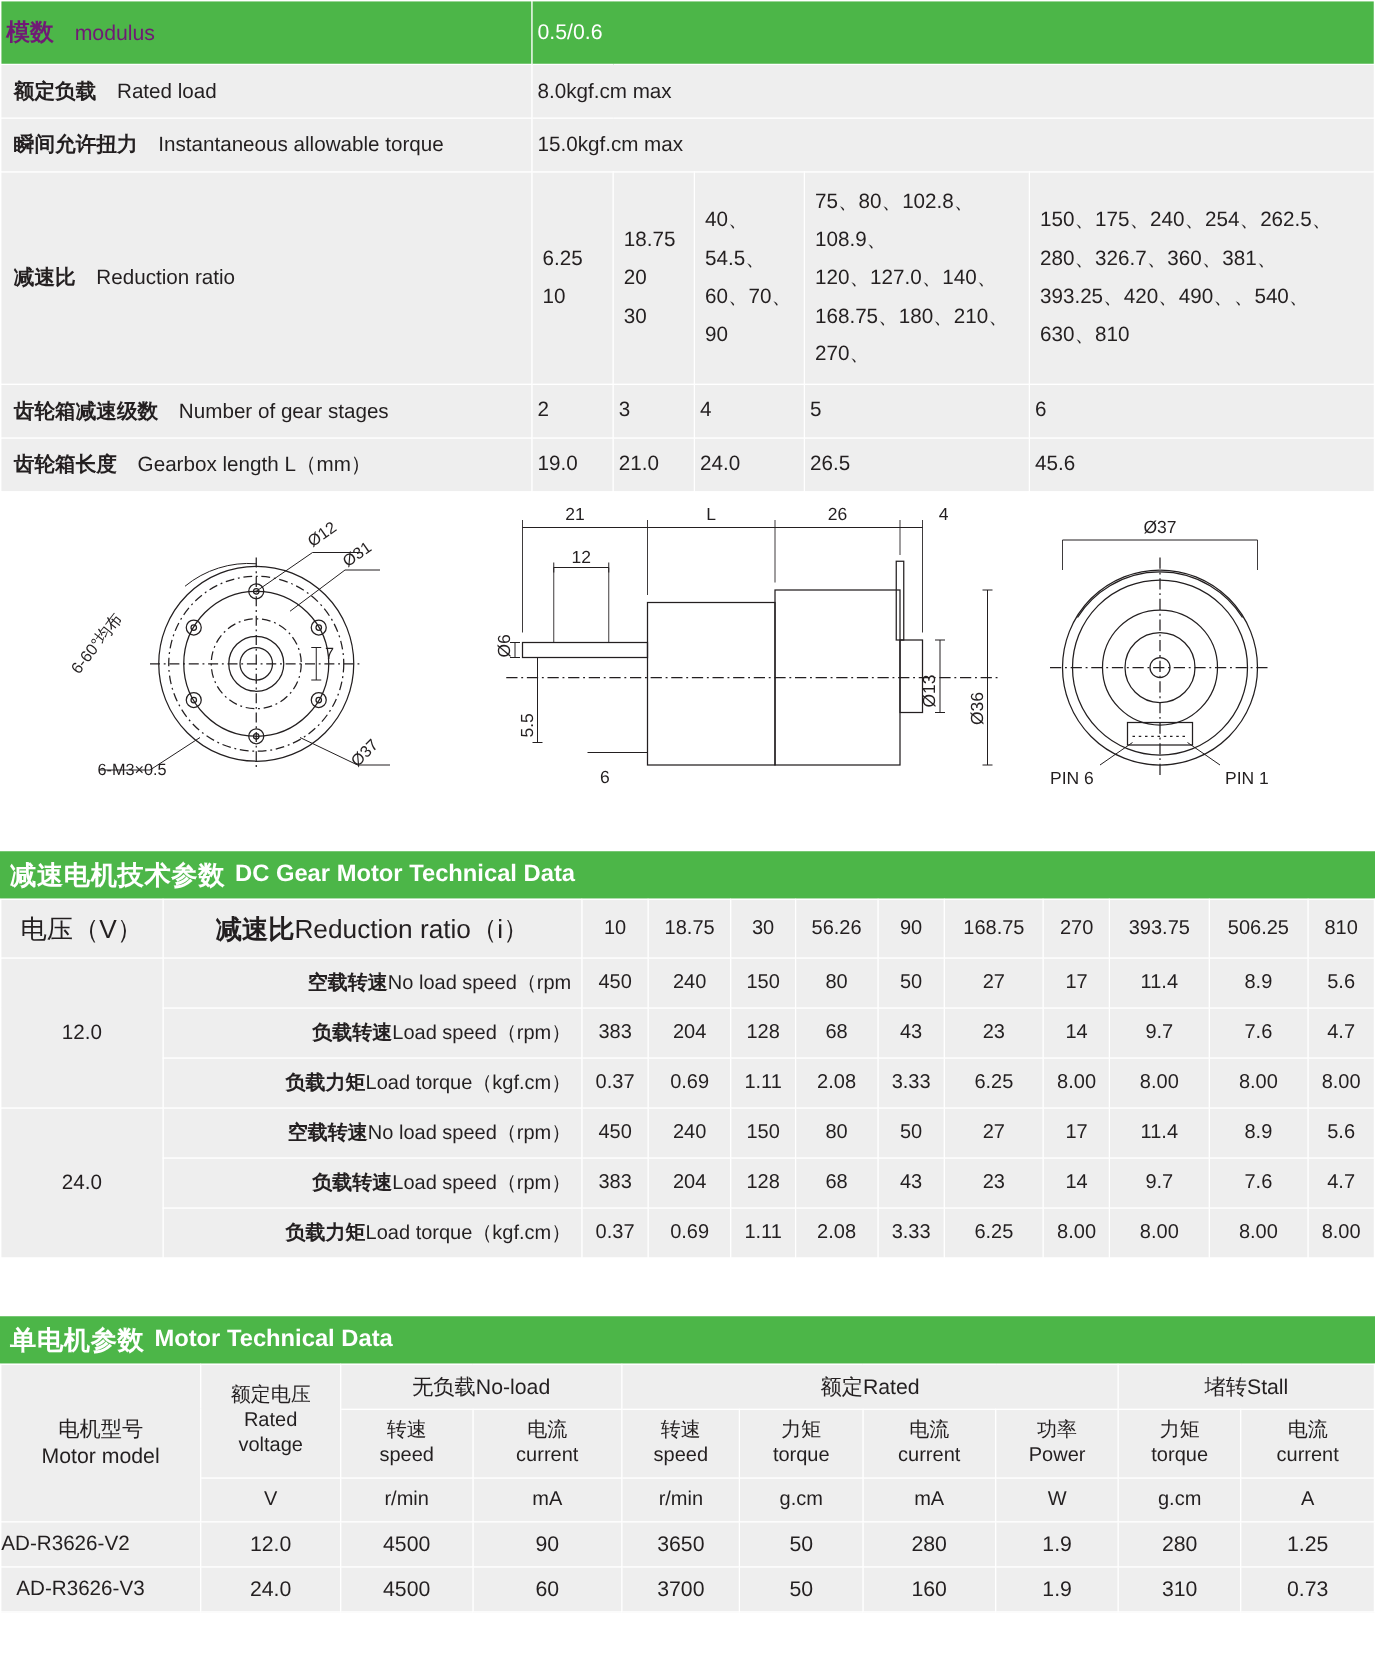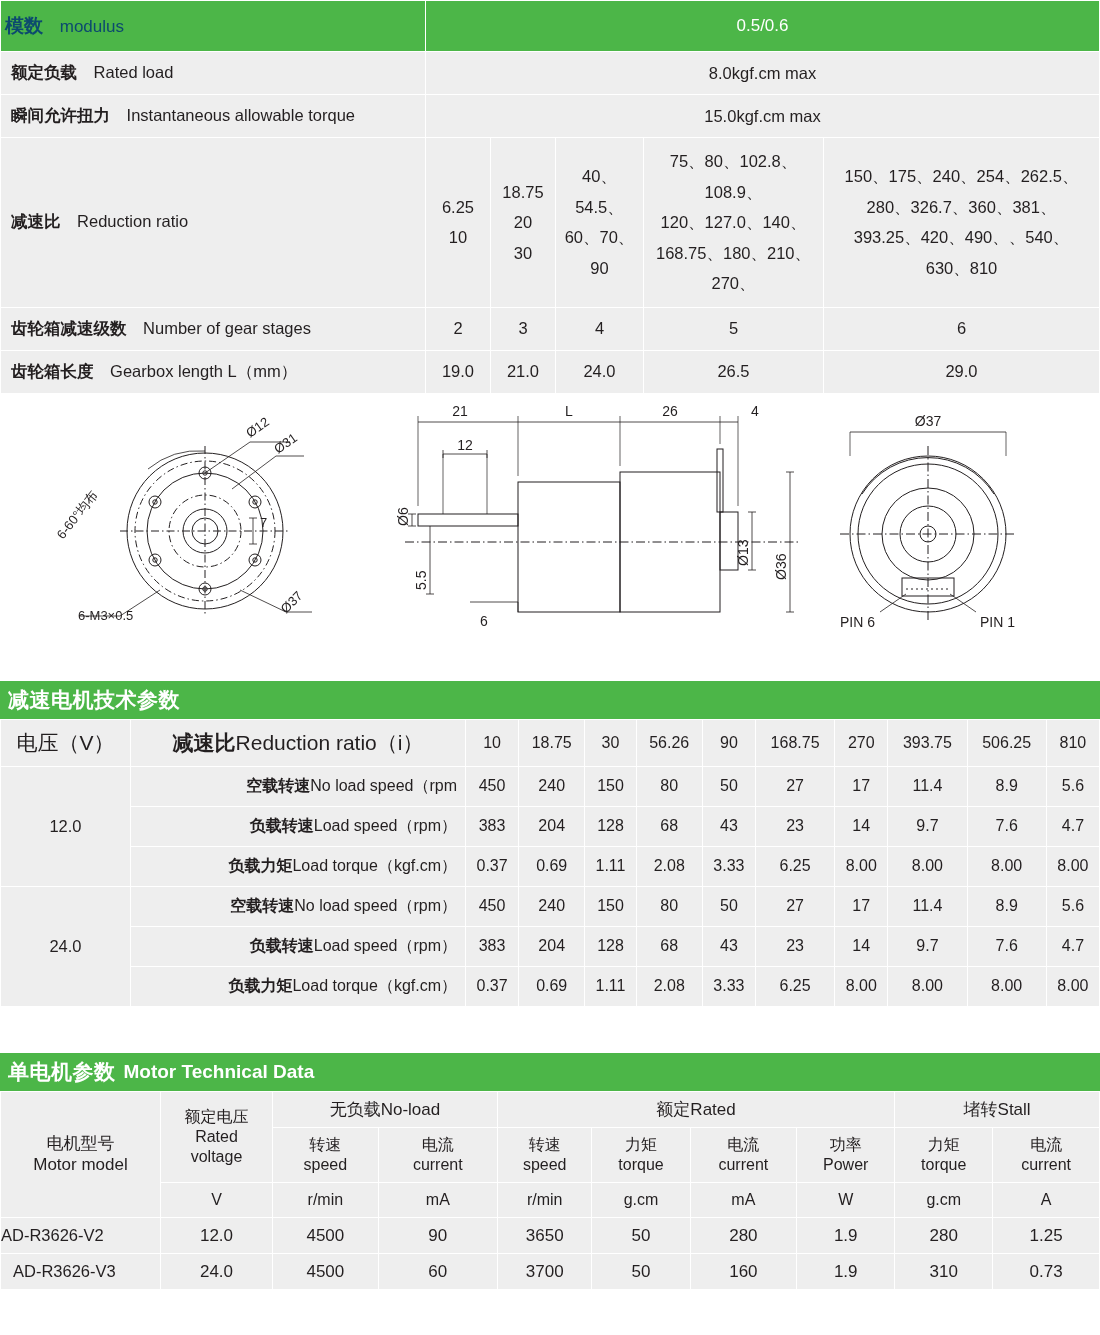--- a/index.html
+++ b/index.html
@@ -14,38 +14,37 @@
   .page { width: 1100px; position: relative; }
 
   
   table { border-collapse: collapse; width: 100%; }
   td, th { border: 1px solid #ffffff; font-weight: normal; }
 
   
   .spec-table { width: 1100px; }
   .spec-table td {
     background: #eeeeee;
-    text-align: center;
     font-size: 16.5px;
     color: #231f20;
     padding: 10px 4px;
     border: 1px solid #ffffff;
   }
   .spec-table td.label {
     text-align: left;
     padding-left: 10px;
     white-space: nowrap;
   }
   .spec-table tr.head td {
     background: #4cb648;
     color: #ffffff;
     font-size: 17px;
     padding: 12px 4px;
   }
-  .spec-table tr.head td.label { color: #0c4a6e; }
+  .spec-table tr.head td.label { color: #701a75; }
   .cn { font-weight: bold; }
   .cn-head { font-weight: bold; font-size: 19px; }
   .en { }
   .ratio-cell {
     font-size: 16px;
     line-height: 1.85;
     padding: 8px 8px !important;
   }
   .vmid { vertical-align: middle; }
 
@@ -172,21 +171,21 @@
     </tr>
     <tr>
       <td class="label">
         <span class="cn">齿轮箱长度</span>
         <span class="en" style="margin-left:12px;">Gearbox length L（mm）</span>
       </td>
       <td>19.0</td>
       <td>21.0</td>
       <td>24.0</td>
       <td>26.5</td>
-      <td>29.0</td>
+      <td>45.6</td>
     </tr>
   </tbody>
     </table>
 
   <div class="drawings">
     <svg width="1100" height="265" viewBox="0 0 1100 265">
       <g stroke="#231f20" fill="none" stroke-width="1" font-family="Liberation Sans, sans-serif" font-size="13">
 
         <g>
           <circle cx="205" cy="137" r="78"></circle>
@@ -322,20 +321,21 @@
           <text x="928" y="32" text-anchor="middle">Ø37</text>
           <text x="840" y="233">PIN 6</text>
           <text x="980" y="233">PIN 1</text>
         </g>
       </g>
     </svg>
   </div>
 
   <div class="section-head">
     <span class="t-cn">减速电机技术参数</span>
+    <span class="t-en">DC Gear Motor Technical Data</span>
   </div>
 
   <table class="data-table">
     <tbody>
         <tr>
       <td class="hdr" style="width:130px;">电压（V）</td>
       <td class="hdr" style="width:335px;">
         <span class="cn">减速比</span><span>Reduction ratio（i）</span>
       </td>
       <td>10</td>

